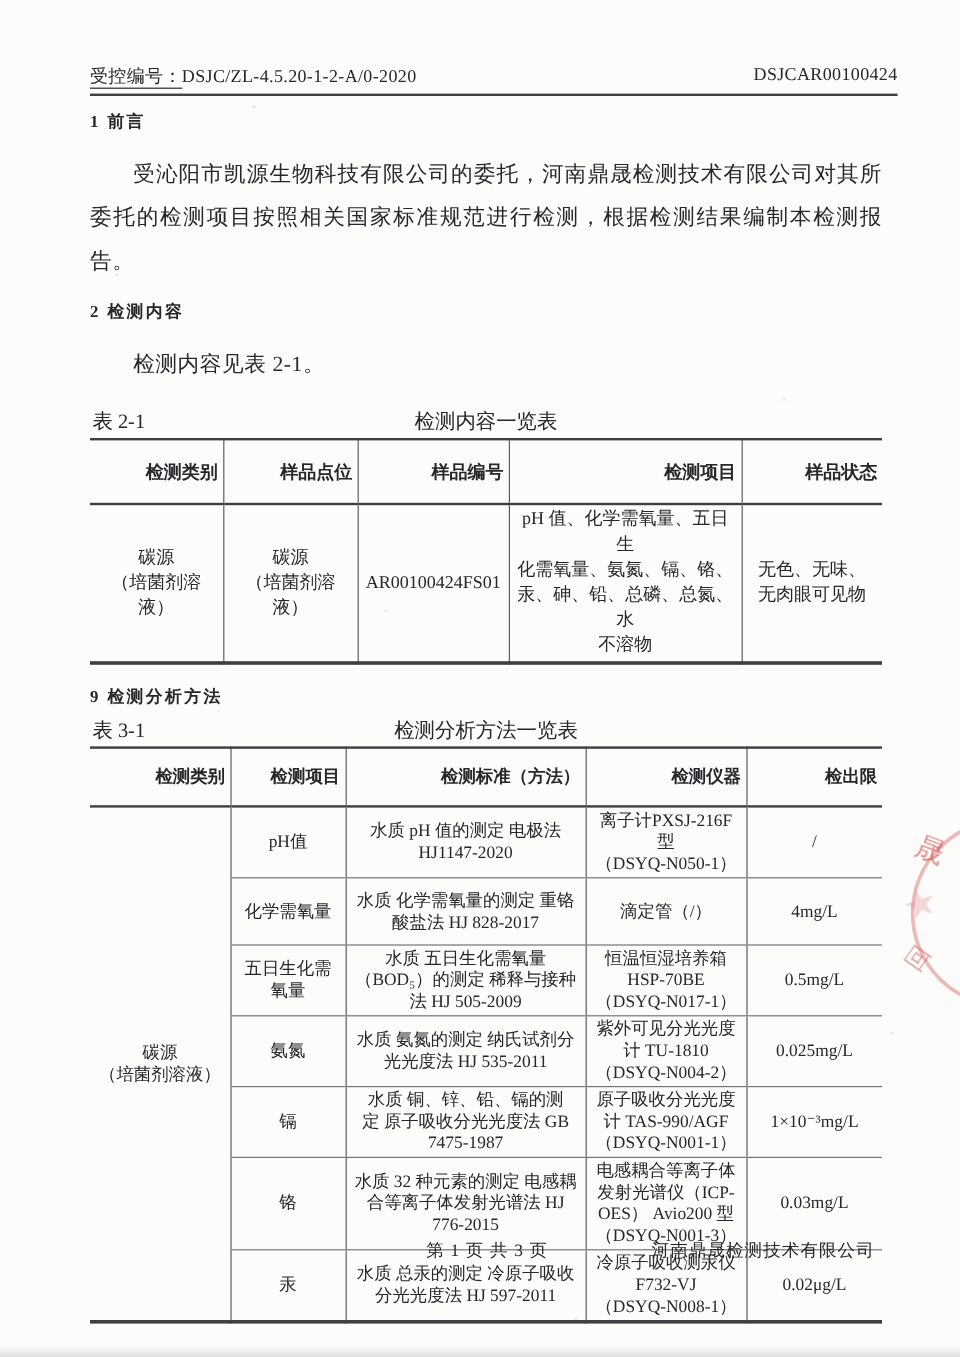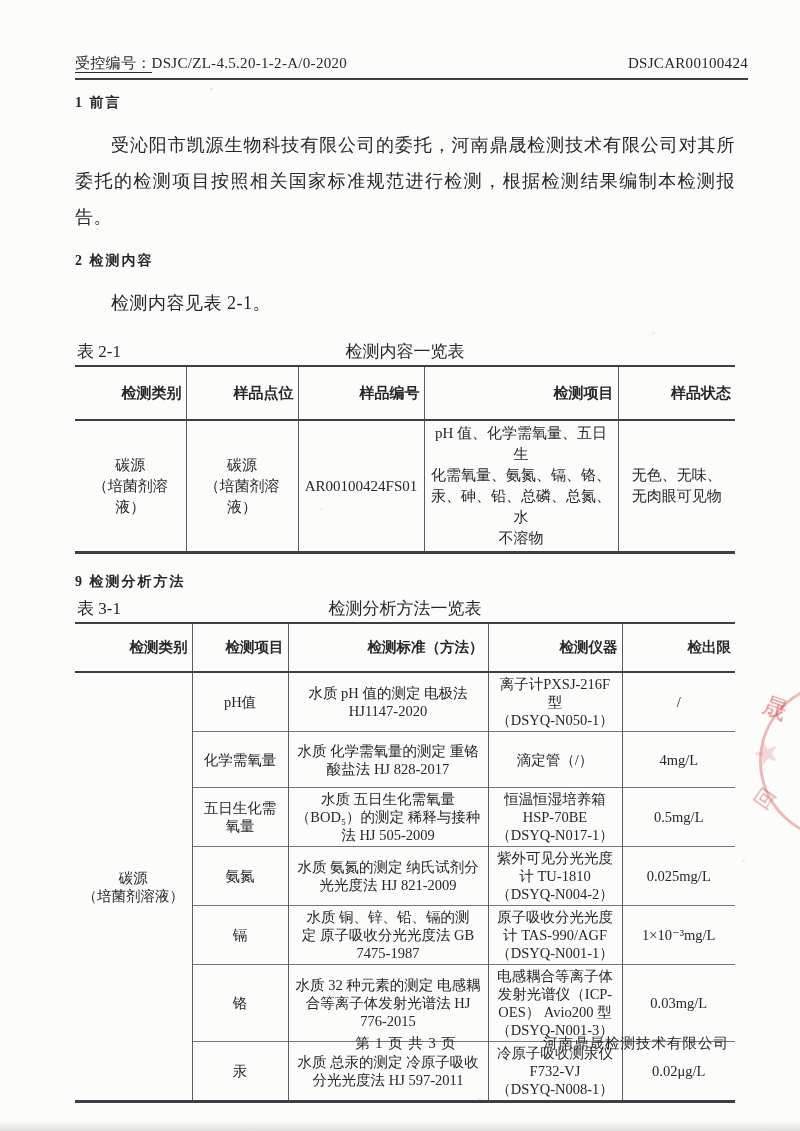--- a/index.html
+++ b/index.html
@@ -209,21 +209,21 @@
 （BOD₅）的测定 稀释与接种
 法 HJ 505-2009</td>
         <td>恒温恒湿培养箱
 HSP-70BE
 （DSYQ-N017-1）</td>
         <td>0.5mg/L</td>
       </tr>
       <tr class="r4">
         <td>氨氮</td>
         <td>水质 氨氮的测定 纳氏试剂分
-光光度法 HJ 821-2009</td>
+光光度法 HJ 535-2011</td>
         <td>紫外可见分光光度
 计 TU-1810
 （DSYQ-N004-2）</td>
         <td>0.025mg/L</td>
       </tr>
       <tr class="r5">
         <td>镉</td>
         <td>水质 铜、锌、铅、镉的测
 定 原子吸收分光光度法 GB
 7475-1987</td>

